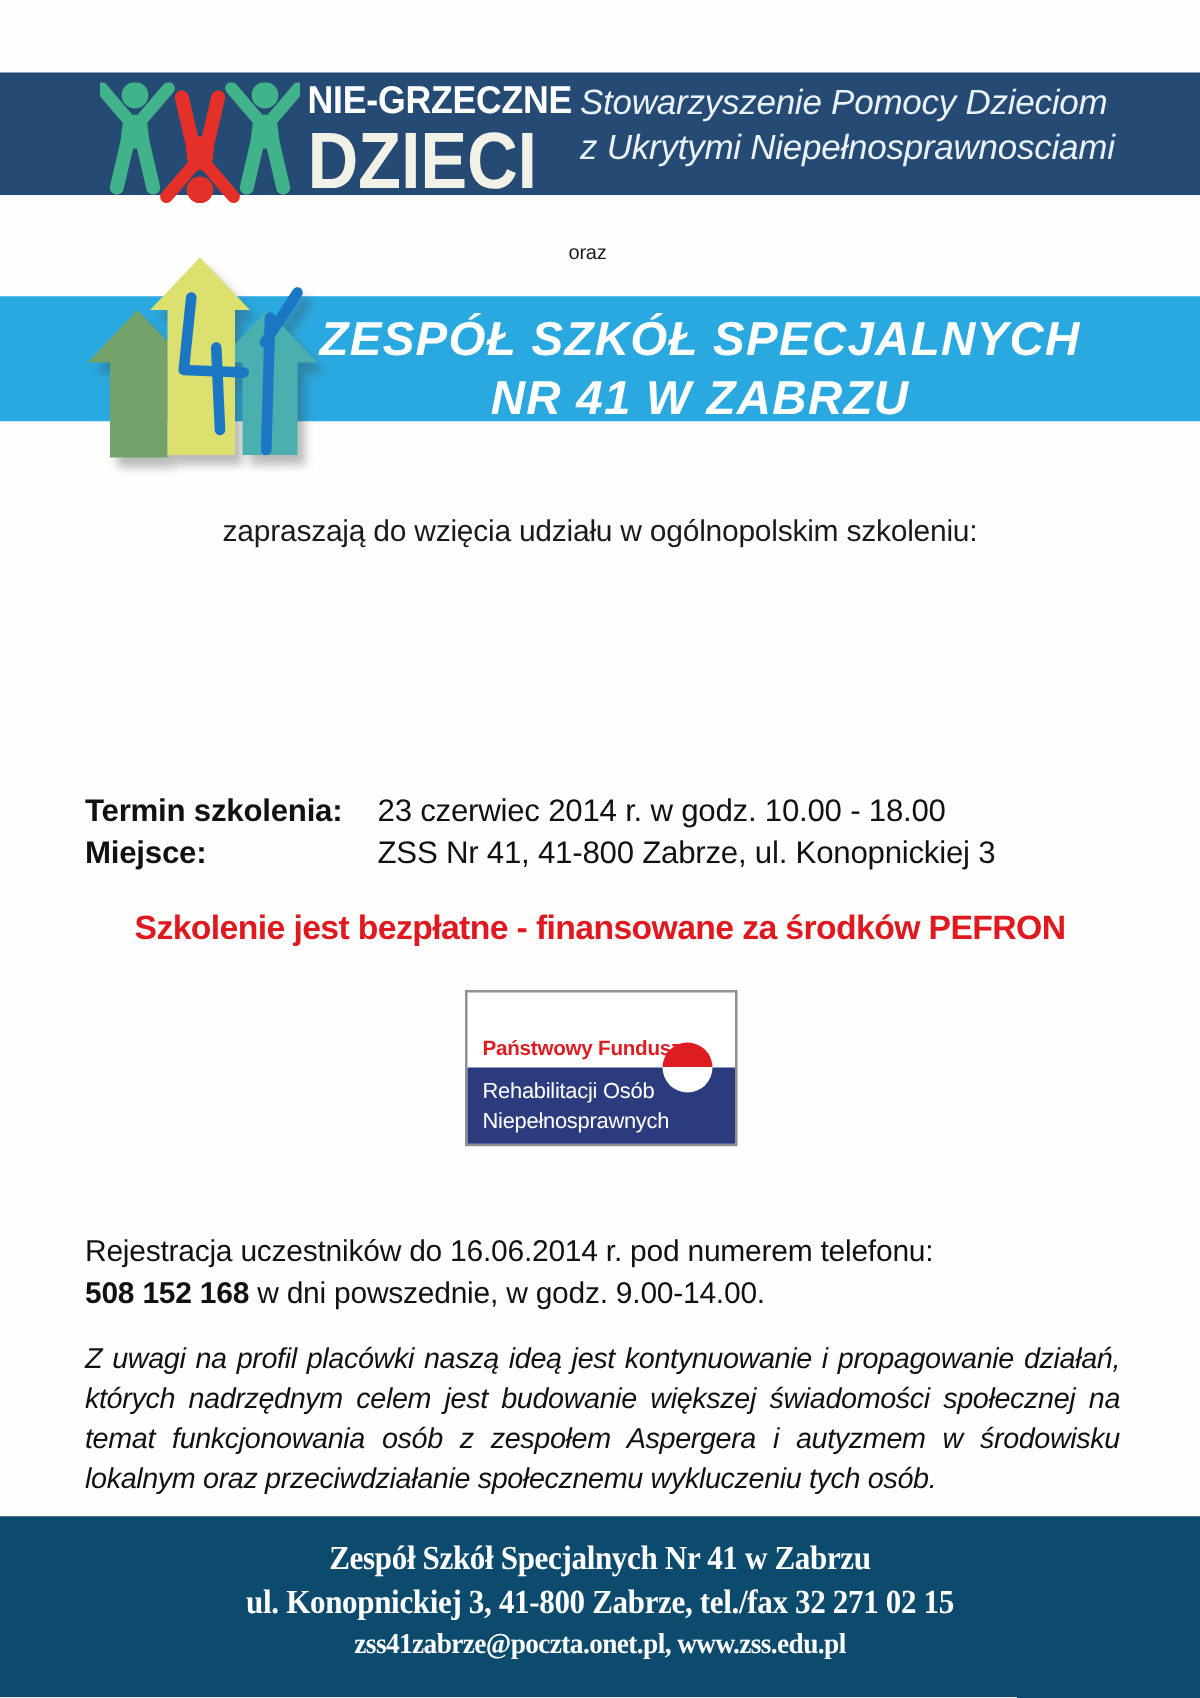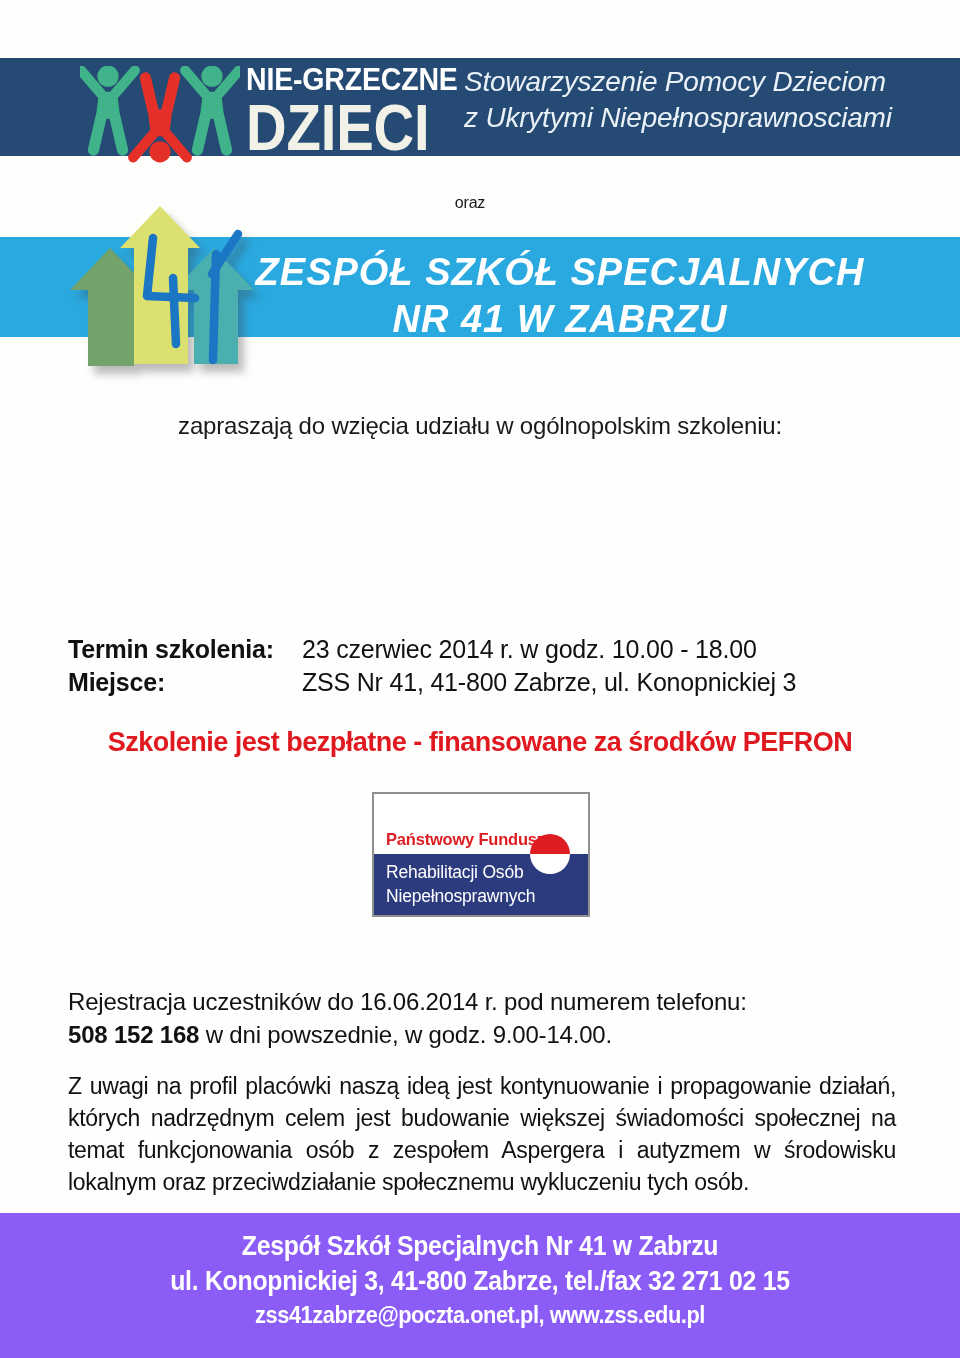--- a/index.html
+++ b/index.html
@@ -47,24 +47,24 @@
   .pfron-t1 { position:absolute; left:12px; top:36px; color:#dd1d21; font-weight:bold; font-size:16.5px; }
   .pfron-t2 { position:absolute; left:12px; top:66px; color:#ffffff; font-weight:normal;
               font-size:17.5px; line-height:24px; }
   .pfron-circle { position:absolute; left:156px; top:40px; width:40px; height:40px; border-radius:50%;
                   background:linear-gradient(#dd1d21 0 50%, #ffffff 50% 100%); }
   
   .registration { position:absolute; left:68px; top:985px; font-size:24px; line-height:33px; color:#111; }
   .phone { font-weight:bold; }
   
   .description { position:absolute; left:68px; top:1070px; width:828px; font-size:23px;
-                 line-height:32px; color:#111; text-align:justify; letter-spacing:-0.3px; }
+                 line-height:32px; color:#111; text-align:justify; letter-spacing:-0.3px;font-style:italic; }
   
-  .footer { position:absolute; top:1213px; left:0; width:960px; height:145px; background:#8b5cf6;
-            color:#ffffff; text-align:center; }
+  .footer { position:absolute; top:1213px; left:0; width:960px; height:145px; background:#0c4a6e;
+            color:#ffffff; text-align:center;font-family:Liberation Serif, serif; }
   .footer-l1, .footer-l2 { font-size:27px; font-weight:bold; line-height:35px; white-space:nowrap;
                            transform:scaleX(0.92); transform-origin:center top; letter-spacing:-0.3px; }
   .footer-l1 { padding-top:16px; }
   .footer-l3 { font-size:23px; line-height:32px; font-weight:bold; white-space:nowrap;
                transform:scaleX(0.95); transform-origin:center top; letter-spacing:-0.5px; }
 </style>
 </head>
 <body>
 
 <div class="page">

